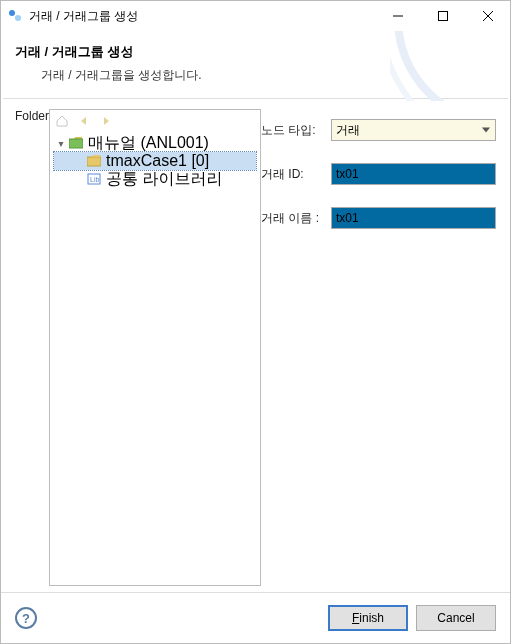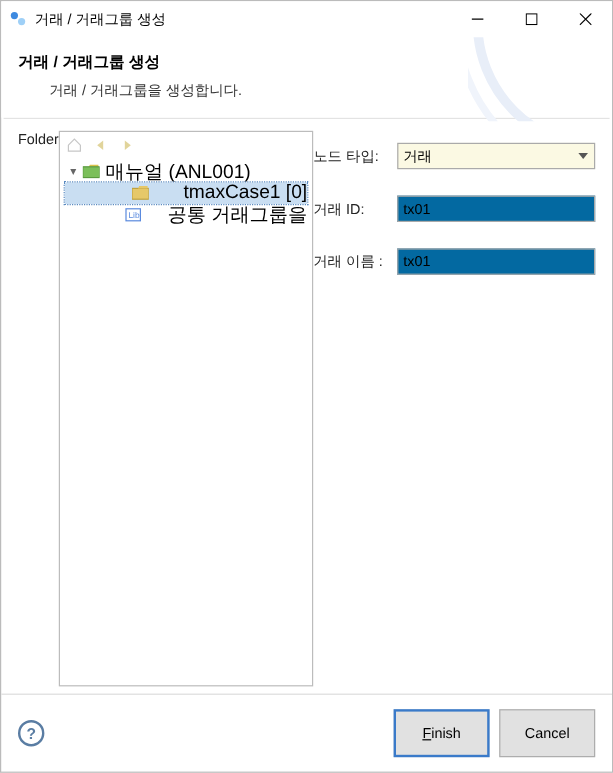--- a/index.html
+++ b/index.html
@@ -60,21 +60,21 @@
 }
 .tree-toolbar {
   height:22px; display:flex; align-items:center; gap:6px; padding:2px 4px;
 }
 .tb-icon { width:16px; height:16px; display:flex; align-items:center; justify-content:center; opacity:0.55; }
 .tree-body { flex:1; padding:2px 4px; overflow:auto; }
 .tree-row { display:flex; align-items:center; height:18px; white-space:nowrap; }
 .expander { width:14px; text-align:center; color:#666; font-size:10px; }
 .tree-icon { width:16px; height:16px; margin-right:4px; display:flex; align-items:center; justify-content:center; }
 .tree-label { font-size:16px; }
-.indent1 { padding-left:18px;justify-content:space-between; }
+.indent1 { padding-left:18px; }
 .selected { background:#c9def2; outline:1px dotted #5a8ac0; }
 
 .form-area { margin-top:10px; }
 .form-row { display:flex; align-items:center; margin-bottom:22px; }
 .form-row label { width:70px; font-size:12px; color:#222; }
 .form-row .field { flex:1; }
 .field select, .field input[type=text] {
   width:100%; height:22px; border:1px solid #aaa; background:#0369a1;
   font-family:inherit; font-size:12px; padding:1px 4px;
 }
@@ -92,21 +92,21 @@
   padding:12px 14px;
   display:flex;
   align-items:center;
 }
 .help-btn {
   width:22px; height:22px; border:2px solid #5a7da3; border-radius:50%;
   display:flex; align-items:center; justify-content:center; color:#5a7da3; font-weight:bold; font-size:13px;
 }
 .footer-spacer { flex:1; }
 .btn {
-  min-width:80px; height:40px; margin-left:8px; border:1px solid #adadad;
+  min-width:80px; height:26px; margin-left:8px; border:1px solid #adadad;
   background:#e1e1e1; font-family:inherit; font-size:12px; padding:0 14px;
   display:flex; align-items:center; justify-content:center;
 }
 .btn.primary { border:2px solid #3a7ac9; background:#e1e1e1; }
 .mnemonic { text-decoration:underline; }
 </style>
 </head>
 <body>
 
 <div class="titlebar">
@@ -187,21 +187,21 @@
         <span class="tree-label">tmaxCase1 [0]</span>
       </div>
       <div class="tree-row indent1">
         <span class="expander"></span>
         <span class="tree-icon">
           <svg width="14" height="12" viewBox="0 0 14 12">
               <rect x="1" y="1" width="12" height="10" fill="#fff" stroke="#5a8ade"></rect>
               <text x="3" y="9" font-size="7" fill="#5a8ade">Lib</text>
             </svg>
         </span>
-        <span class="tree-label">공통 거래그룹을</span>
+        <span class="tree-label">공통 라이브러리</span>
       </div>
     </div>
   </div>
 
   <div class="form-area">
     <div class="form-row">
       <label>노드 타입:</label>
       <div class="field select-wrap">
         <select>
           <option>거래</option>

